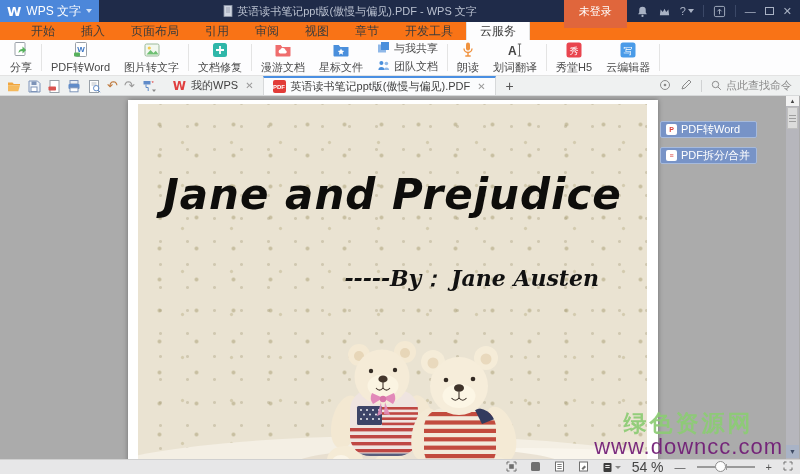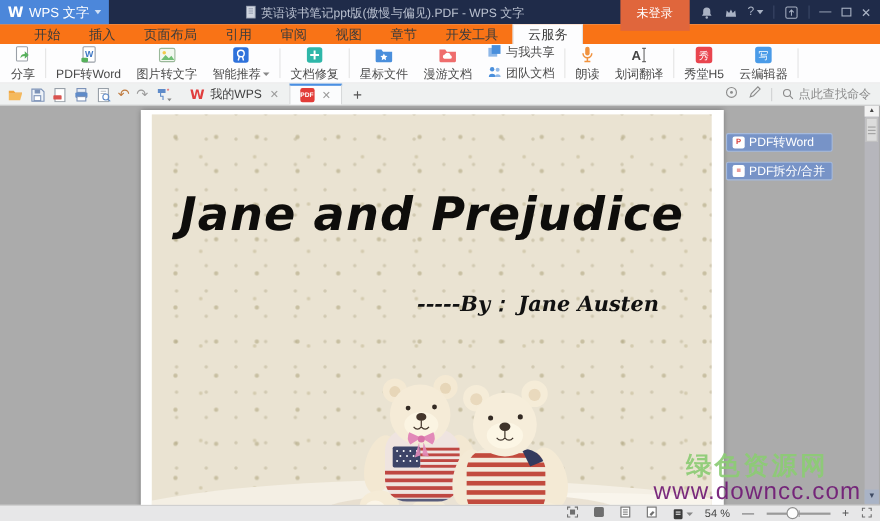--- a/index.html
+++ b/index.html
@@ -58,21 +58,21 @@
 .slide { position:absolute; left:10px; right:11px; top:4px; bottom:0; overflow:hidden;
   background-color:#eae3d2;
   background-image:
     radial-gradient(circle, rgba(166,156,113,.50) 1.2px, transparent 2.6px),
     radial-gradient(circle, rgba(176,164,118,.38) 1px, transparent 2.2px),
     radial-gradient(circle, rgba(150,140,100,.30) 1px, transparent 2px);
   background-size:37px 31px, 49px 43px, 27px 23px;
   background-position:3px 5px, 20px 17px, 9px 11px;
 }
 .slide-title { position:absolute; top:66px; left:0; right:0; text-align:center; font-family:"DejaVu Sans",sans-serif; font-style:italic; font-weight:700; font-size:42px; letter-spacing:1px; color:#0e0d0b; white-space:nowrap; }
-.slide-byline { position:absolute; top:160px; right:48px; font-family:"DejaVu Serif",serif; font-style:italic; font-weight:600; font-size:19px; color:#111; white-space:nowrap; }
+.slide-byline { position:absolute; top:160px; right:48px; font-family:"DejaVu Serif",serif; font-style:italic; font-weight:600; font-size:22px; color:#111; white-space:nowrap; }
 .bears { position:absolute; left:0; bottom:0; width:100%; height:160px; }
 
 
 .sidebtn { position:absolute; left:660px; width:97px; height:17px; background:#7793c7; border:1px solid #a6badc; border-radius:2px; color:#fff; font-size:11px; display:flex; align-items:center; gap:4px; padding:0 5px; white-space:nowrap; }
 .sb1 { top:25px; } .sb2 { top:51px; }
 .sb-ico { width:11px; height:11px; background:#fff; border-radius:2px; color:#d8403c; font-size:7px; font-weight:bold; display:flex; align-items:center; justify-content:center; flex:none; }
 
 
 .vscroll { position:absolute; right:1px; top:0; bottom:0; width:13px; background:#b6b6bc; }
 .vs-up { position:absolute; top:0; left:0; right:0; height:10px; background:#f2f2f2; color:#444; font-size:6px; line-height:10px; text-align:center; }
@@ -81,21 +81,21 @@
 .vs-down { position:absolute; bottom:1px; left:0; right:0; height:13px; background:#a9b3c6; color:#3e4a63; font-size:7px; line-height:13px; text-align:center; }
 
 
 .watermark { position:absolute; right:17px; bottom:1px; text-align:center; line-height:1; opacity:.92; pointer-events:none; }
 .wm1 { font-size:23px; font-weight:bold; color:#8ccc74; letter-spacing:3px; }
 .wm2 { font-size:22px; color:#701a75; margin-top:1px; letter-spacing:1px; }
 
 
 .statusbar { position:absolute; bottom:0; left:0; right:0; height:15px; background:#e7e7e8; border-top:1px solid #d0d0d0; display:flex; align-items:center; justify-content:flex-end; gap:11px; padding-right:7px; color:#555; }
 .sb-group { display:flex; align-items:center; gap:13px; }
-.zoomval { font-size:10px; color:#444; }
+.zoomval { font-size:14px; color:#444; }
 .zminus,.zplus { font-size:11px; color:#555; line-height:1; }
 .zoom-slider { position:relative; width:58px; height:2px; background:#9a9a9a; }
 .zs-tick { position:absolute; left:50%; top:-2px; width:1px; height:6px; background:#9a9a9a; }
 .zs-knob { position:absolute; left:32%; top:-5px; width:11px; height:11px; border-radius:50%; background:#fdfdfd; border:1px solid #8f8f8f; }
 </style>
 </head>
 <body>
 
 <div class="app">
 
@@ -179,61 +179,48 @@
     <div class="rbtn">
       <span>
           <svg width="18" height="18" viewBox="0 0 18 18">
             <rect x="2" y="3" width="14" height="12" rx="1.5" fill="#f2f8f0" stroke="#9ab89a"></rect>
             <circle cx="6.3" cy="7" r="1.6" fill="#f2c94c"></circle>
             <path d="M3.5 13.5l4-4.5 3 3 2.3-2.3 2.7 3.8z" fill="#6fbf73"></path>
           </svg>
         </span>
       <span>图片转文字</span>
     </div>
-    <div class="rbtn">
-      <span>
-          <svg width="18" height="18" viewBox="0 0 18 18">
-            <rect x="2" y="2" width="14" height="14" rx="2.5" fill="#2f72db"></rect>
-            <circle cx="9" cy="7.6" r="3" fill="none" stroke="#fff" stroke-width="1.3"></circle>
-            <path d="M7.6 10.4L6.6 14M10.4 10.4l1 3.6" stroke="#fff" stroke-width="1.3"></path>
-          </svg>
-        </span>
-      <span class="lblrow">
-          <span>智能推荐</span>
-          <span class="caret-g"></span>
-        </span>
-    </div>
     <div class="rsep"></div>
     <div class="rbtn">
       <span>
           <svg width="18" height="18" viewBox="0 0 18 18">
             <rect x="2" y="2" width="14" height="14" rx="2.5" fill="#2fb7a9"></rect>
             <path d="M9 5v8M5 9h8" stroke="#fff" stroke-width="1.8"></path>
           </svg>
         </span>
       <span>文档修复</span>
     </div>
     <div class="rsep"></div>
     <div class="rbtn">
       <span>
           <svg width="18" height="18" viewBox="0 0 18 18">
+            <path d="M1.5 4h5.2l1.5 2h8.3v8.5a1 1 0 0 1-1 1h-13a1 1 0 0 1-1-1z" fill="#ef6d6d"></path>
+            <path d="M6 12.5a2 2 0 0 1 .4-3.9 2.7 2.7 0 0 1 5.2.6 1.7 1.7 0 0 1-.3 3.3z" fill="#fff"></path>
+          </svg>
+        </span>
+      <span>漫游文档</span>
+    </div>
+    <div class="rbtn">
+      <span>
+          <svg width="18" height="18" viewBox="0 0 18 18">
             <path d="M1.5 4h5.2l1.5 2h8.3v8.5a1 1 0 0 1-1 1h-13a1 1 0 0 1-1-1z" fill="#4a8fdc"></path>
             <path d="M9 7.6l1 2 2.2.3-1.6 1.6.4 2.2-2-1.1-2 1.1.4-2.2-1.6-1.6 2.2-.3z" fill="#fff"></path>
           </svg>
         </span>
       <span>星标文件</span>
-    </div>
-    <div class="rbtn">
-      <span>
-          <svg width="18" height="18" viewBox="0 0 18 18">
-            <path d="M1.5 4h5.2l1.5 2h8.3v8.5a1 1 0 0 1-1 1h-13a1 1 0 0 1-1-1z" fill="#ef6d6d"></path>
-            <path d="M6 12.5a2 2 0 0 1 .4-3.9 2.7 2.7 0 0 1 5.2.6 1.7 1.7 0 0 1-.3 3.3z" fill="#fff"></path>
-          </svg>
-        </span>
-      <span>漫游文档</span>
     </div>
     <div class="rstack">
       <div class="srow">
         <span><svg width="13" height="13" viewBox="0 0 13 13">
               <rect x="1" y="3.5" width="8" height="8" fill="#8fb8e8"></rect>
               <rect x="4" y="1" width="8" height="8" fill="#4a8fdc"></rect>
             </svg></span>
         <span>与我共享</span>
       </div>
       <div class="srow">
@@ -335,20 +322,21 @@
           </svg>
         </span>
     </div>
     <div class="dtab">
       <span class="wmark">W</span>
       <span>我的WPS</span>
       <span class="tclose">✕</span>
     </div>
     <div class="dtab active">
       <span class="pdficon">PDF</span>
+      <span>英语读书笔记ppt版(傲慢与偏见).PDF</span>
       <span class="tclose">✕</span>
     </div>
     <div class="newtab">+</div>
     <div class="tabrow-right">
       <span><svg width="12" height="12" viewBox="0 0 12 12">
             <circle cx="6" cy="6" r="4.5" fill="none" stroke="#8b8b8b"></circle>
             <circle cx="6" cy="6" r="1.3" fill="#8b8b8b"></circle>
           </svg></span>
       <span><svg width="12" height="12" viewBox="0 0 12 12">
             <path d="M2 10l1-3 6-6 2 2-6 6z" fill="none" stroke="#8b8b8b"></path>

